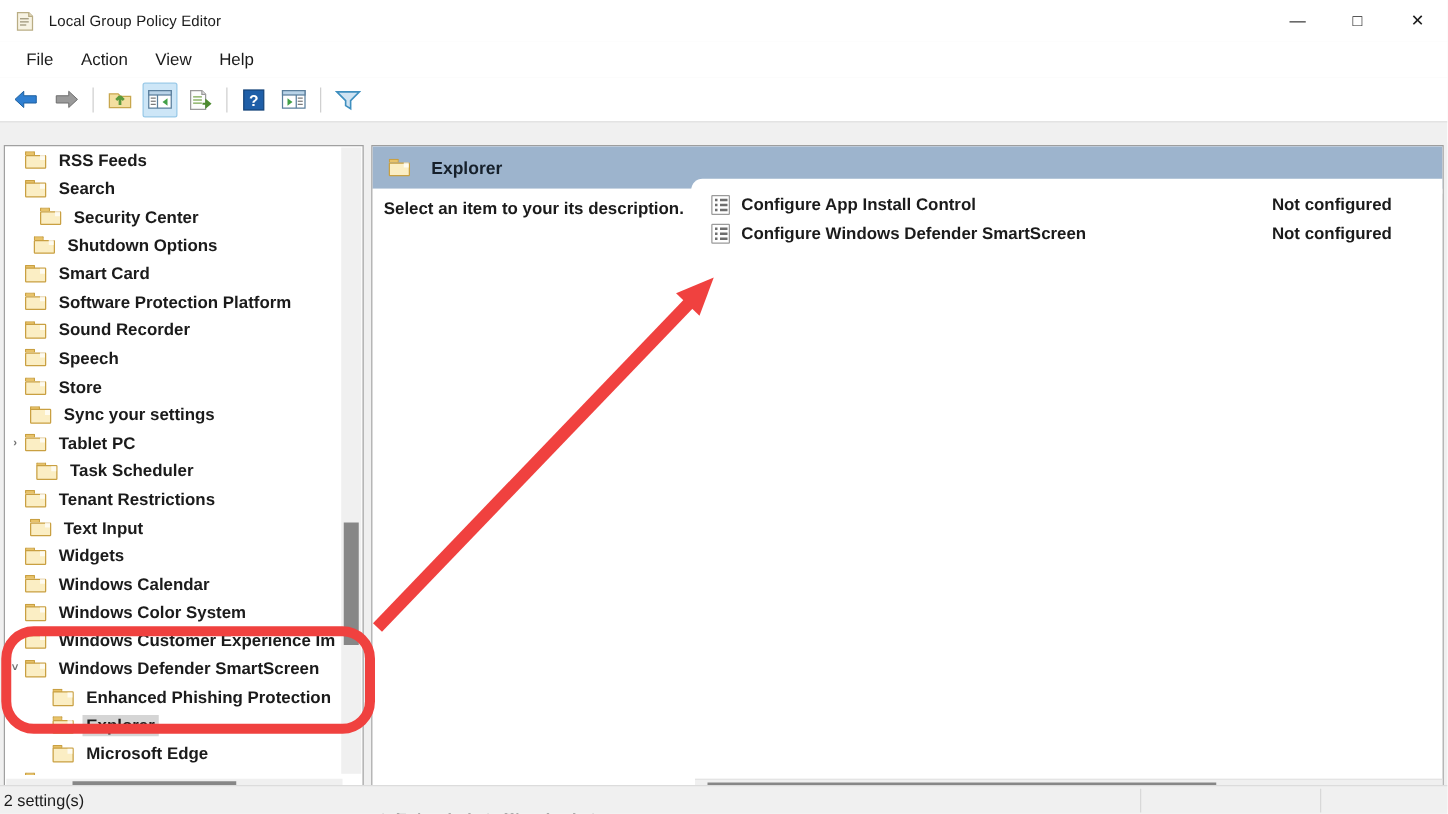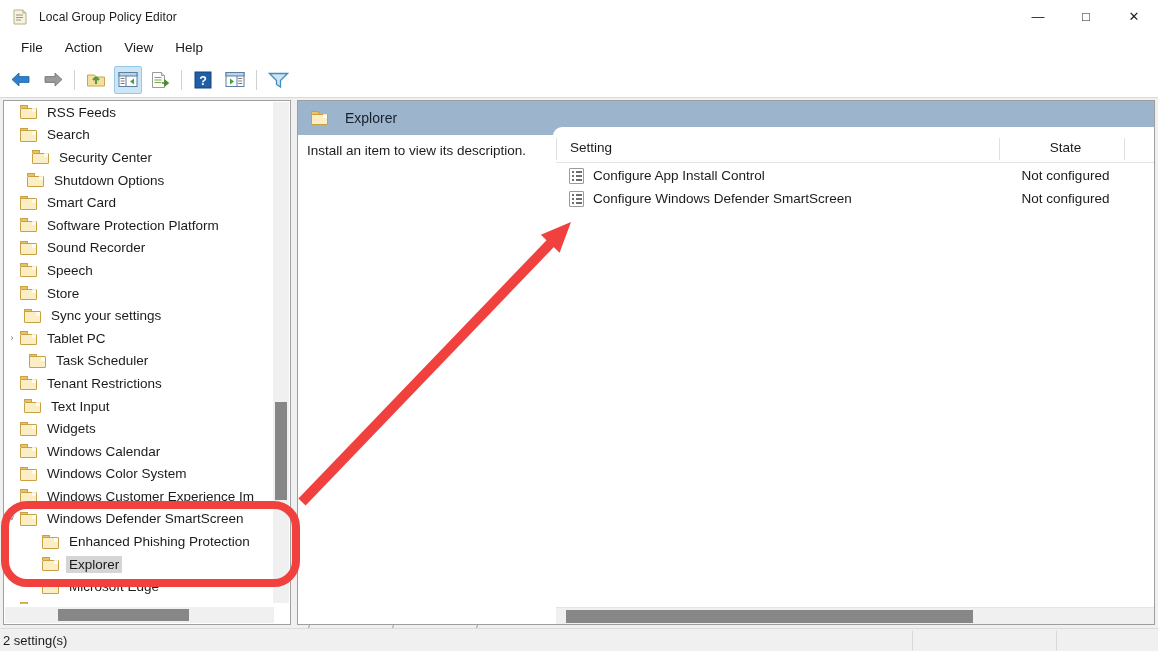--- a/index.html
+++ b/index.html
@@ -67,22 +67,23 @@
     display: flex; align-items: center; justify-content: center;
     cursor: default; border: 1px solid transparent; border-radius: 2px;
   }
   .tb-btn.active { background: #cde6f7; border-color: #99c9e8; }
   .tb-sep {
     width: 1px; height: 20px; background: #d0d0d0; margin: 0 5px;
   }
 
   
   .main {
-    position: absolute; left: 0; top: 98px; width: 1158px; height: 533px;
+    position: absolute; left: 0; top: 114px; width: 1158px; height: 533px;
     background: #f0f0f0;
+    font-weight: bold;
   }
 
   
   .tree-pane {
     position: absolute; left: 3px; top: 2px;
     width: 288px; height: 525px;
     background: #ffffff;
     border: 1px solid #a0a0a0;
     overflow: hidden;
   }
@@ -577,30 +578,23 @@
             <span class="tab-top"></span>
               <span class="body"></span>
               <span class="fold"></span>
           </span>
           <span class="pane-header-title">Explorer</span>
         </div>
         <div class="white-tab"></div>
       </div>
 
       <div class="pane-body">
-        <div class="desc-col">Install an item to view its description.</div>
+        <div class="desc-col">Select an item to your its description.</div>
 
         <div class="list-col">
-          <div class="col-headers">
-            <div class="col-div" style="left:0"></div>
-            <div class="col-h setting">Setting</div>
-            <div class="col-div" style="left:443px"></div>
-            <div class="col-h state">State</div>
-            <div class="col-div" style="left:568px"></div>
-          </div>
           <div class="rows" id="settings-rows">
               <div class="srow">
                 <span class="policy-icon">
                   <i style="left:2px;top:2.5px;width:2px;height:2px"></i>
                   <i style="left:2px;top:6.5px;width:2px;height:2px"></i>
                   <i style="left:2px;top:10.5px;width:2px;height:2px"></i>
                   <i style="left:6px;top:2.5px;width:6px;height:1.6px"></i>
                   <i style="left:6px;top:6.5px;width:6px;height:1.6px"></i>
                   <i style="left:6px;top:10.5px;width:6px;height:1.6px"></i>
                 </span>

